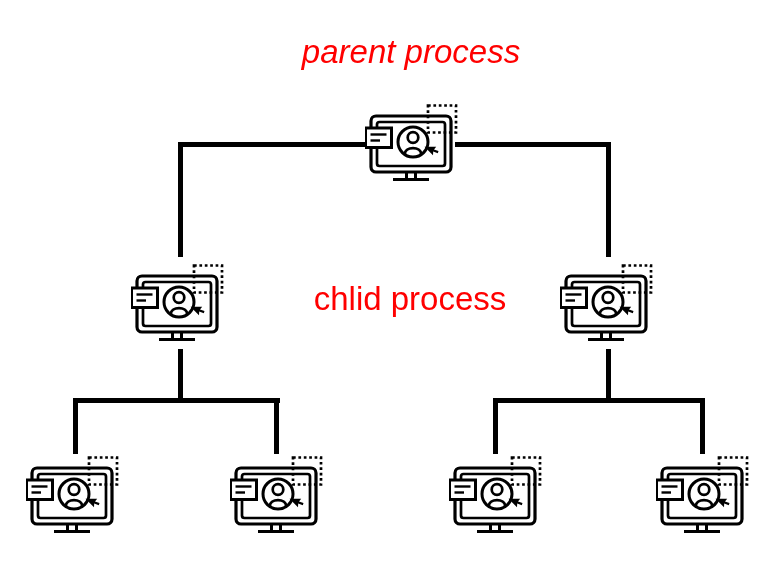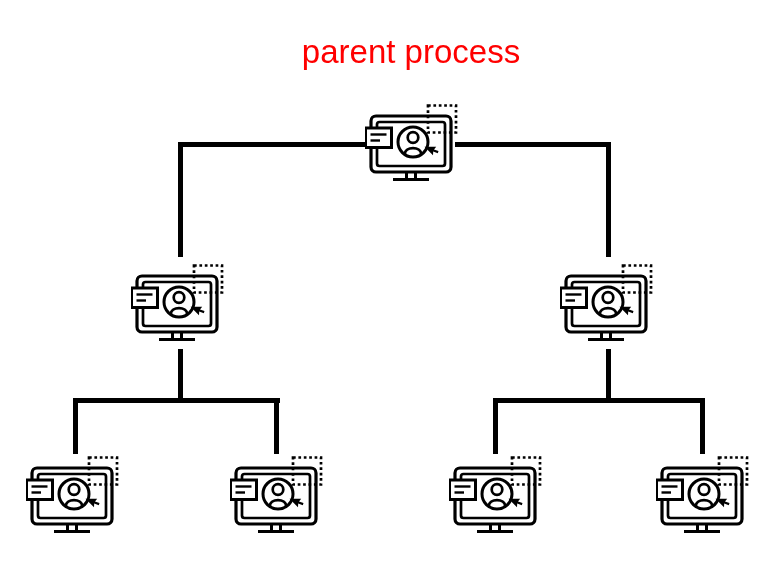--- a/index.html
+++ b/index.html
@@ -15,21 +15,21 @@
     background: #ffffff;
   }
   .label {
     position: absolute;
     color: #ff0000;
     font-size: 33px;
     line-height: 38px;
     white-space: nowrap;
     transform: translateX(-50%);
   }
-  .label-parent { left: 411px; top: 33px; }
+  .label-parent { left: 411px; top: 33px; font-style: italic; }
   .label-child  { left: 410px; top: 280px; }
   .line {
     position: absolute;
     background: #000000;
   }
   
   .th-left  { left: 178px; top: 142px; width: 187px; height: 5px; }
   .th-right { left: 455px; top: 142px; width: 156px; height: 5px; }
   .vl-a { left: 178px; top: 142px; width: 5px; height: 115px; }
   .vl-b { left: 178px; top: 349px; width: 5px; height: 54px; }
@@ -79,20 +79,21 @@
     <line x1="5.5" y1="30.5" x2="21.5" y2="30.5" stroke="#000000" stroke-width="2.4"></line>
     <line x1="5.5" y1="36.5" x2="15" y2="36.5" stroke="#000000" stroke-width="2.4"></line>
 
     <rect x="63" y="1.5" width="28" height="27" fill="none" stroke="#000000" stroke-width="2.7" stroke-dasharray="2.7 2.7"></rect>
   </symbol>
 </svg>
 
 <div class="canvas">
 
   <div class="label label-parent">parent process</div>
+  <div class="label label-child">chlid process</div>
 
   <div class="line th-left"></div>
   <div class="line th-right"></div>
   <div class="line vl-a"></div>
   <div class="line vl-b"></div>
   <div class="line vr-a"></div>
   <div class="line vr-b"></div>
 
   <div class="line hs-left"></div>
   <div class="line hs-right"></div>

